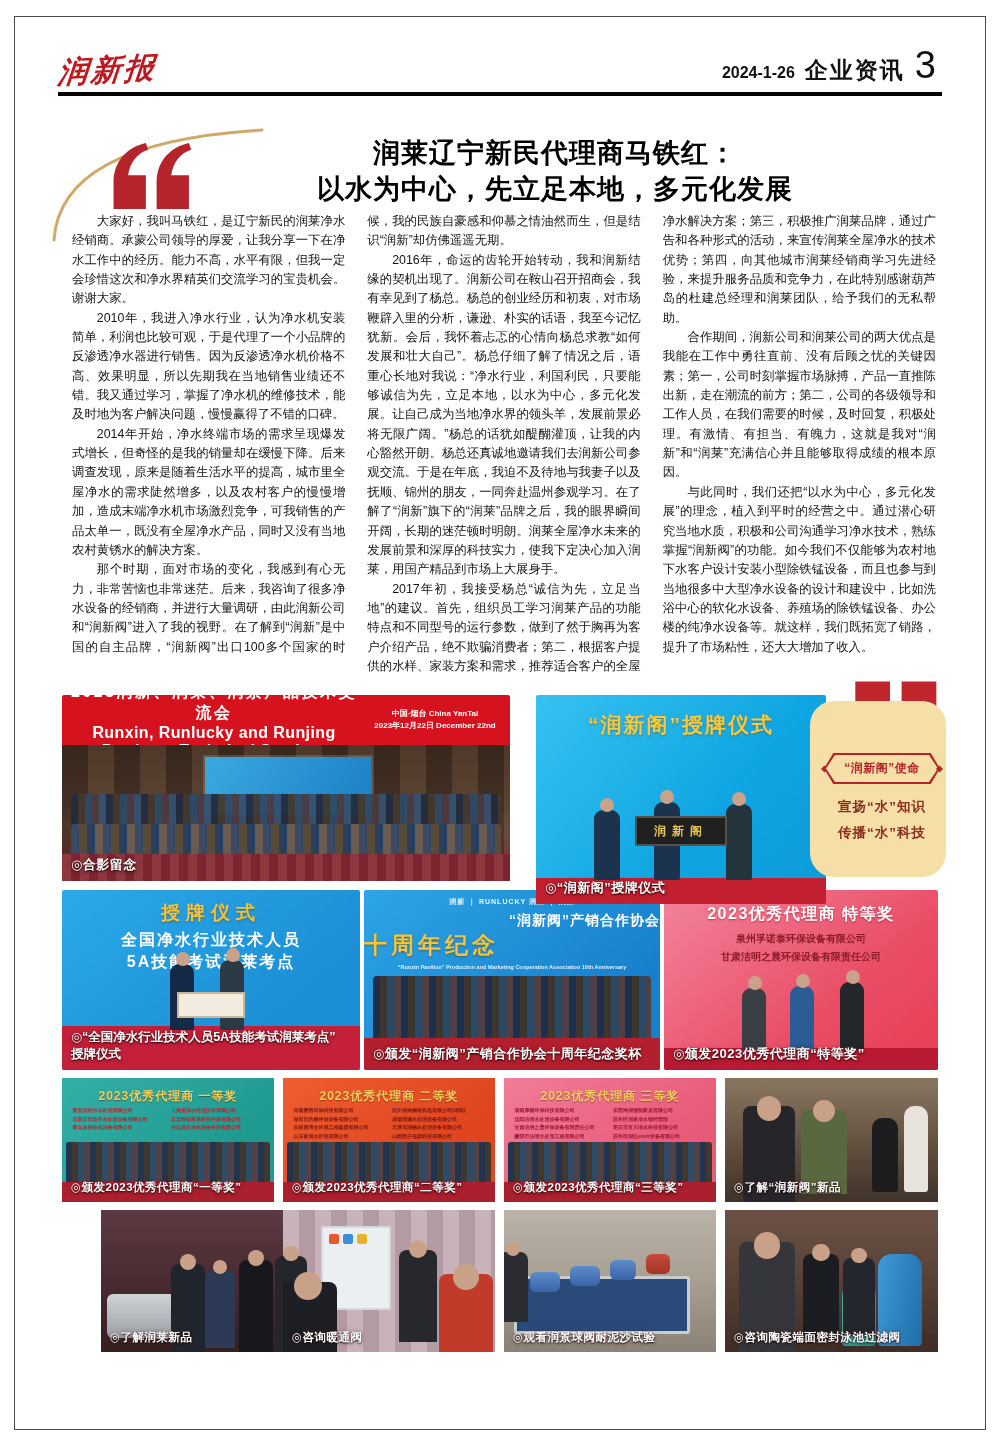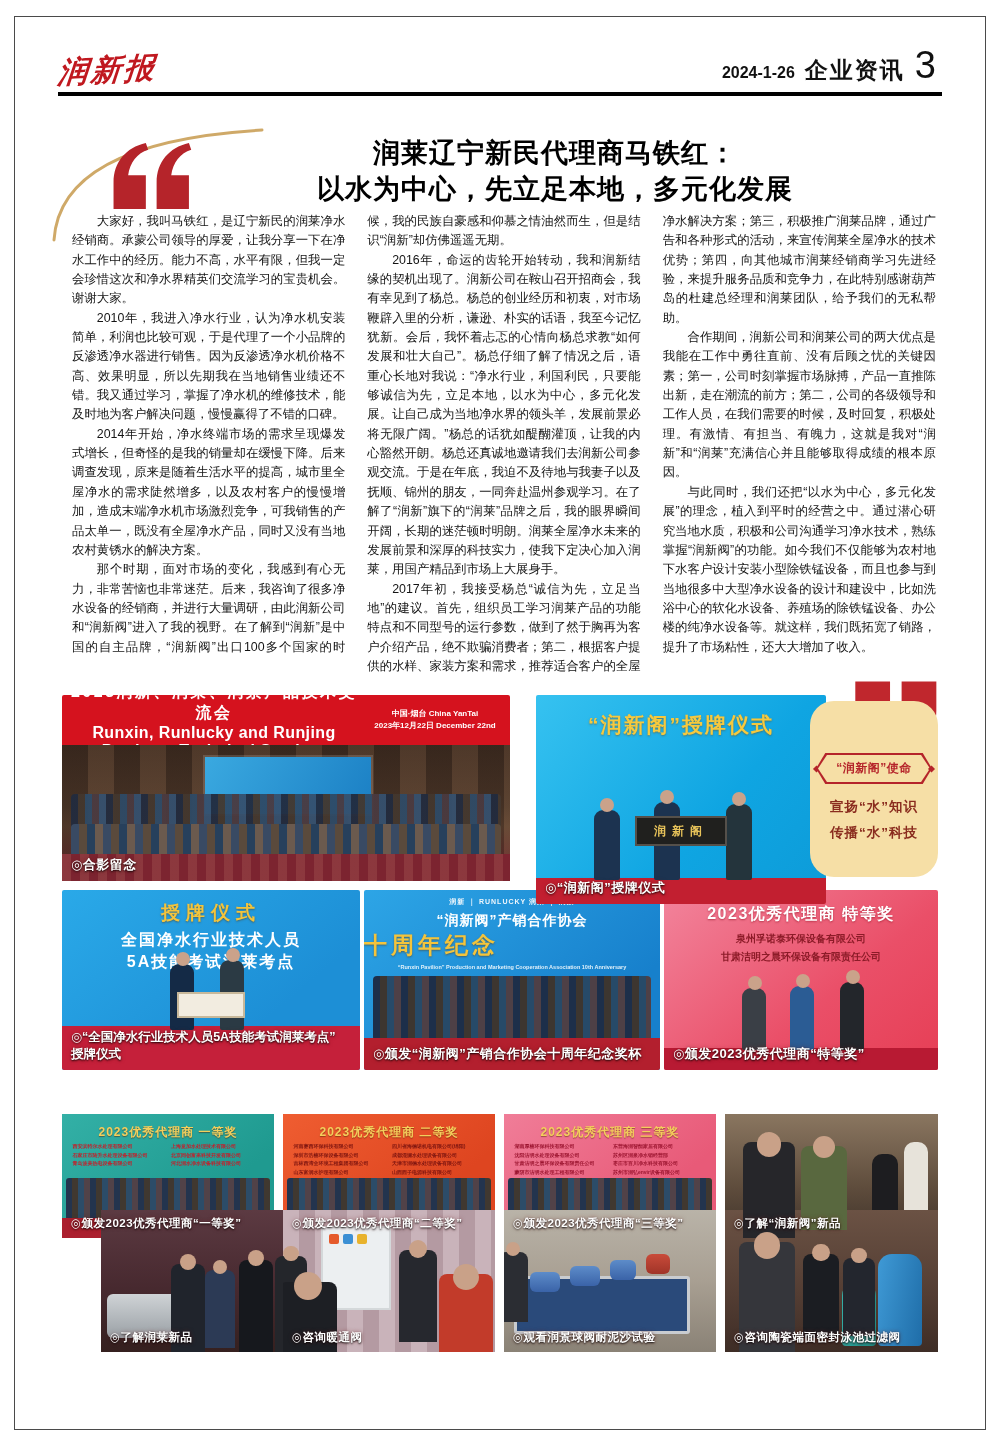--- a/index.html
+++ b/index.html
@@ -26,21 +26,21 @@
   .title{position:absolute;left:220px;right:110px;top:136px;text-align:center;color:#000;
          font-weight:900;font-size:27px;line-height:1.32;letter-spacing:1px;}
   .columns{position:absolute;left:72px;right:64px;top:212px;height:478px;overflow:hidden;
            column-count:3;column-gap:22px;text-align:justify;font-size:12.4px;line-height:1.56;color:#141414;}
   .columns p{margin:0;text-indent:2em;}
 
   
   .row{position:absolute;left:62px;width:876px;}
   .r1{top:695px;height:209px;}
   .r2{top:890px;height:180px;}
-  .r3{top:1078px;height:124px;margin-top:36px;}
+  .r3{top:1078px;height:124px;}
   .r4{top:1210px;height:142px;}
   .photo{position:absolute;top:0;height:100%;overflow:hidden;border-radius:2px;}
   .cap{position:absolute;left:9px;bottom:7px;color:#fff;font-weight:700;font-size:13px;letter-spacing:.5px;
        text-shadow:0 1px 2px rgba(0,0,0,.9),0 0 4px rgba(110,20,20,.55);z-index:6;}
   .cap2{position:absolute;left:9px;bottom:7px;color:#fff;font-weight:700;font-size:12.5px;line-height:1.35;
         text-shadow:0 1px 2px rgba(0,0,0,.9),0 0 4px rgba(110,20,20,.55);z-index:6;}
   .capS{font-size:11.5px;}
 
   
   .seminar{left:0;width:448px;}
@@ -66,41 +66,41 @@
   .gold-t{position:absolute;top:16px;width:100%;text-align:center;color:#f6c93e;font-size:21px;font-weight:900;
           letter-spacing:2px;text-shadow:0 1px 2px rgba(120,70,0,.5);}
   .person{position:absolute;width:26px;height:70px;background:#1c3350;border-radius:9px 9px 2px 2px;z-index:3;}
   .person::before{content:"";position:absolute;top:-12px;left:6px;width:14px;height:14px;border-radius:50%;background:#caa28a;}
   .stage{position:absolute;left:0;right:0;bottom:0;height:26px;background:#c21f30;z-index:2;}
   .plaque{position:absolute;left:50%;transform:translateX(-50%);bottom:58px;width:88px;height:26px;background:#20201e;
           color:#e8c35a;font-size:12px;font-weight:700;text-align:center;line-height:26px;letter-spacing:6px;
           border:2px solid #55504a;z-index:4;}
 
   
-  .panel{position:absolute;left:748px;width:128px;top:6px;height:176px;background:#f6dfa6;border-radius:24px;z-index:1;}
+  .panel{position:absolute;left:748px;width:128px;top:6px;height:176px;background:#f6dfa6;border-radius:24px;z-index:1;padding-left:8px;}
   .badge-wrap{position:relative;margin:52px 6px 0 6px;}
   .badge-outer{background:#b5242a;clip-path:polygon(0 50%,8% 0,92% 0,100% 50%,92% 100%,8% 100%);padding:2px;}
   .badge-inner{background:#f6dfa6;clip-path:polygon(0 50%,8% 0,92% 0,100% 50%,92% 100%,8% 100%);
                color:#b5242a;font-weight:800;font-size:12px;text-align:center;padding:5px 2px;letter-spacing:.5px;}
   .badge-dot{position:absolute;top:50%;width:5px;height:5px;background:#b5242a;transform:translateY(-50%) rotate(45deg);}
   .bd-l{left:-2px;} .bd-r{right:-2px;}
   .mission-line{margin-top:14px;text-align:center;color:#8a2c1e;font-weight:800;font-size:13.5px;letter-spacing:1px;}
   .mission-line + .mission-line{margin-top:8px;}
 
   
   .exam{left:0;width:298px;background:linear-gradient(140deg,#2aa9e8 0%,#1d8fd6 70%);}
   .exam .g1{position:absolute;top:10px;width:100%;text-align:center;color:#f3c43c;font-size:19px;font-weight:900;letter-spacing:6px;text-shadow:0 1px 2px rgba(90,50,0,.5);}
   .exam .w1{position:absolute;top:40px;width:100%;text-align:center;color:#fff;font-size:16px;font-weight:900;letter-spacing:2px;}
   .exam .w2{position:absolute;top:62px;width:100%;text-align:center;color:#fff;font-size:16px;font-weight:900;letter-spacing:2px;}
   .wplaque{position:absolute;left:50%;transform:translateX(-50%);bottom:52px;width:64px;height:22px;background:#f2ece0;border:2px solid #c8b89a;z-index:4;}
   .stage2{position:absolute;left:0;right:0;bottom:0;height:44px;background:#c5203a;z-index:2;}
 
   .anniv{left:302px;width:296px;background:linear-gradient(140deg,#2da5e6 0%,#1780cc 75%);}
   .logos{position:absolute;top:7px;width:100%;text-align:center;color:#eef6fc;font-size:7px;font-weight:700;letter-spacing:1px;}
-  .anniv .t1{position:absolute;top:22px;width:100%;text-align:center;color:#fff;font-size:14px;font-weight:900;letter-spacing:1px;}
+  .anniv .t1{position:absolute;top:22px;width:100%;text-align:right;color:#fff;font-size:14px;font-weight:900;letter-spacing:1px;}
   .anniv .t2{position:absolute;top:40px;width:100%;color:#f3c43c;font-size:23px;font-weight:900;letter-spacing:4px;text-shadow:0 1px 2px rgba(90,50,0,.5);}
   .anniv .t3{position:absolute;top:74px;width:100%;text-align:center;color:#dff0fa;font-size:5.5px;font-weight:600;}
   .crowd2{position:absolute;left:3%;right:3%;top:48%;height:36%;border-radius:4px;
           background:repeating-linear-gradient(90deg,#1d2f4a 0 7px,#3d3630 7px 14px,#274a68 14px 21px,#4e4046 21px 28px);}
   .floor2{position:absolute;left:0;right:0;bottom:0;height:18%;background:#b31f2e;}
 
   .special{left:602px;width:274px;background:linear-gradient(140deg,#f2849c 0%,#ea4f68 60%,#e63e55 100%);}
   .special .t1{position:absolute;top:14px;width:100%;text-align:center;color:#fff;font-size:16px;font-weight:900;letter-spacing:1.5px;text-shadow:0 1px 2px rgba(150,20,40,.6);}
   .special .co{position:absolute;width:100%;text-align:center;color:#8c1b28;font-size:10px;font-weight:800;}
   .special .co1{top:42px;} .special .co2{top:60px;}

